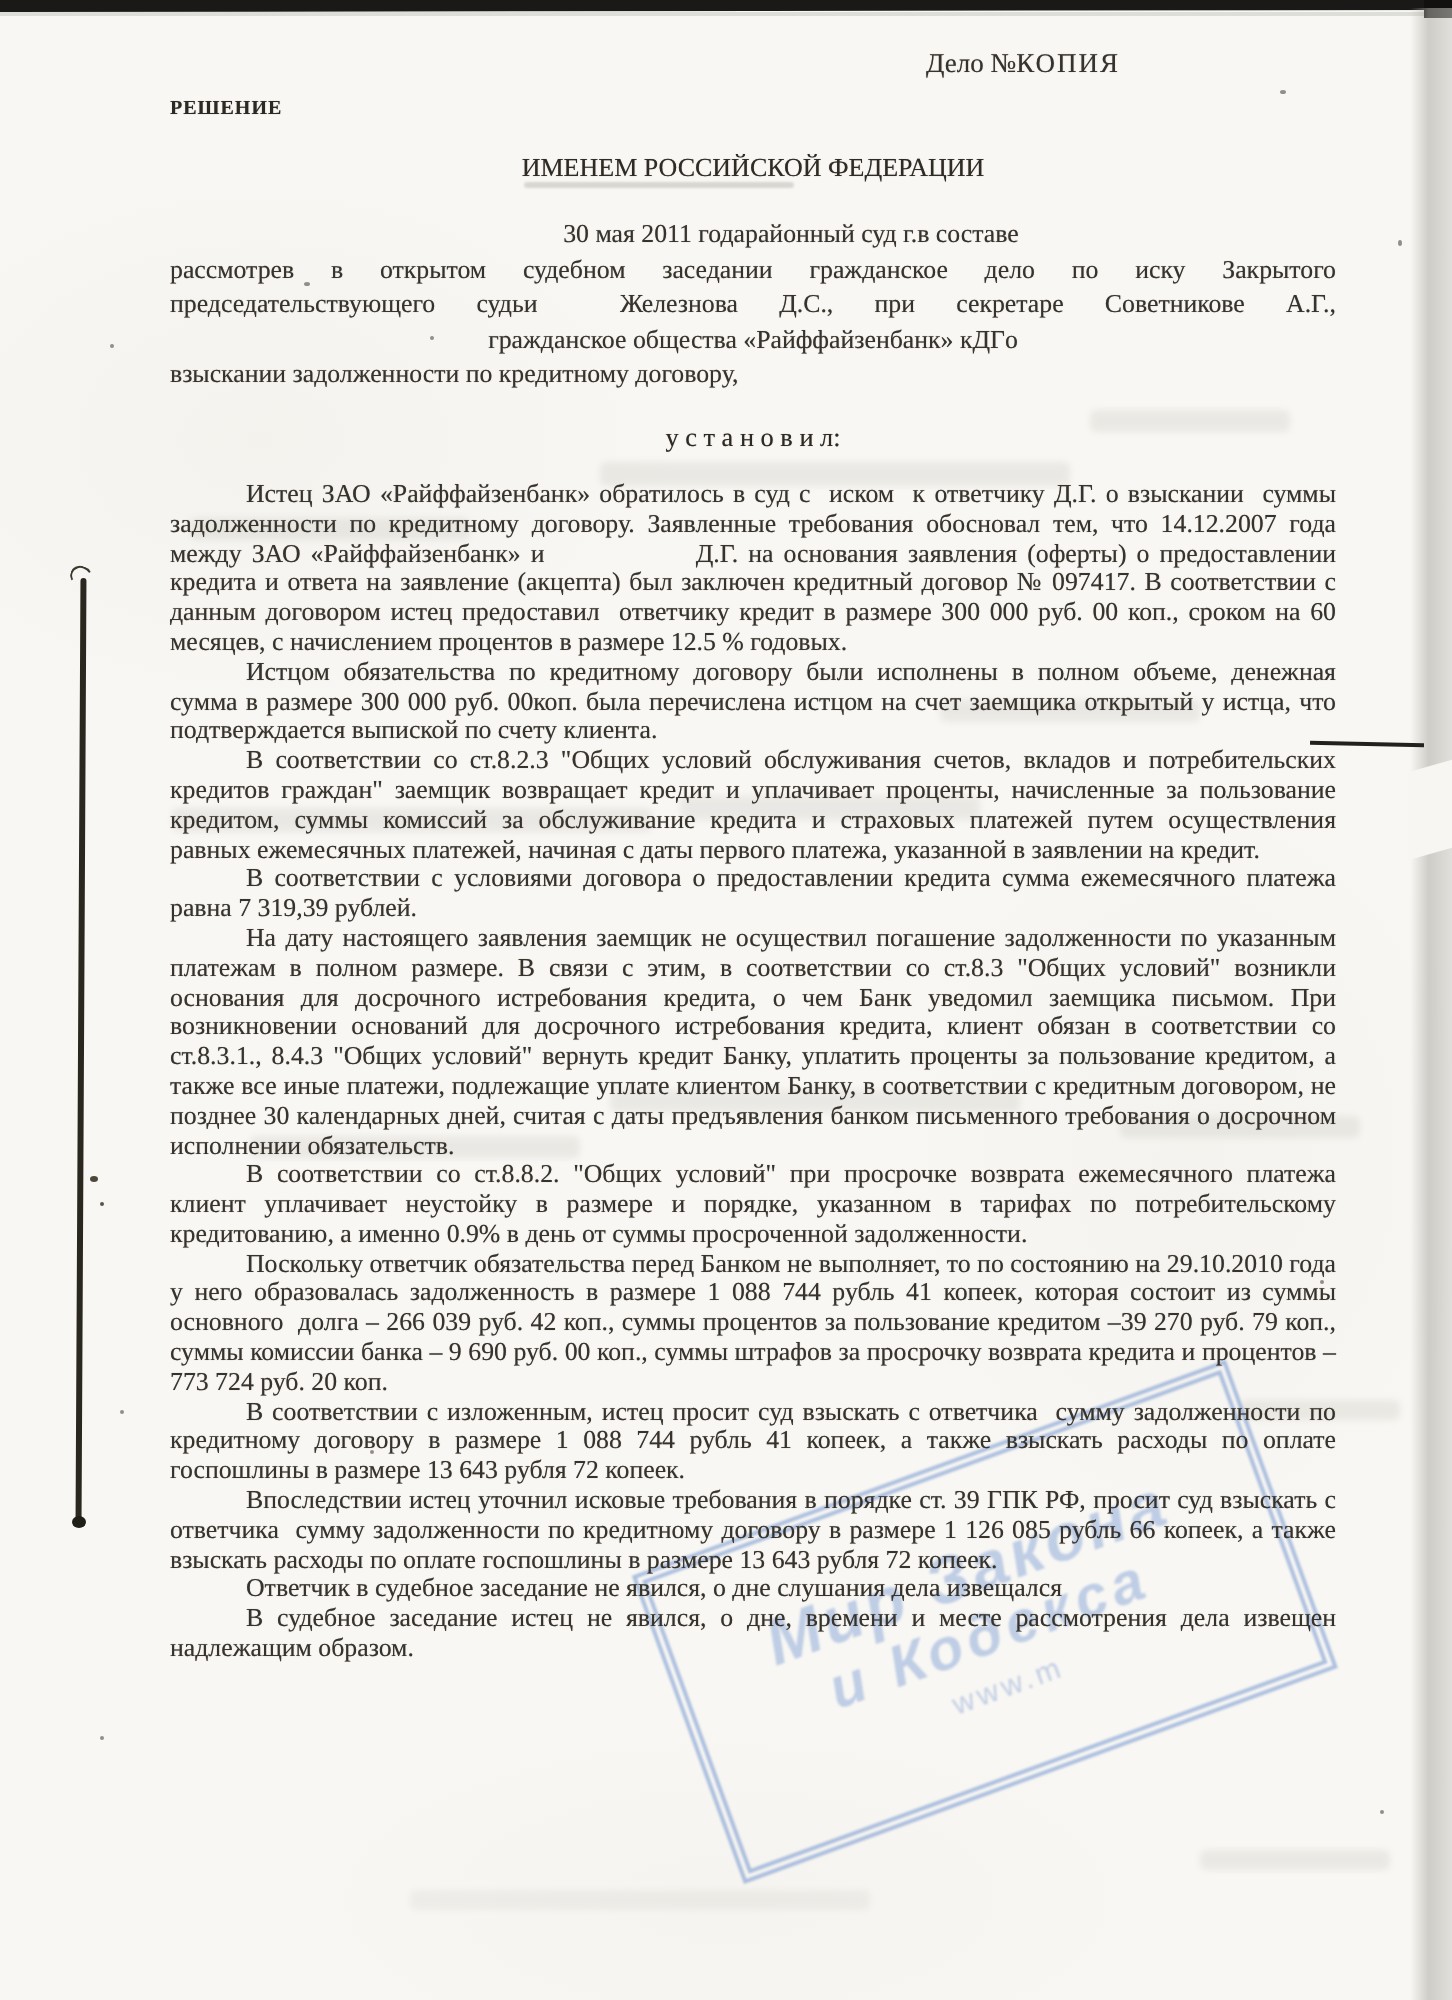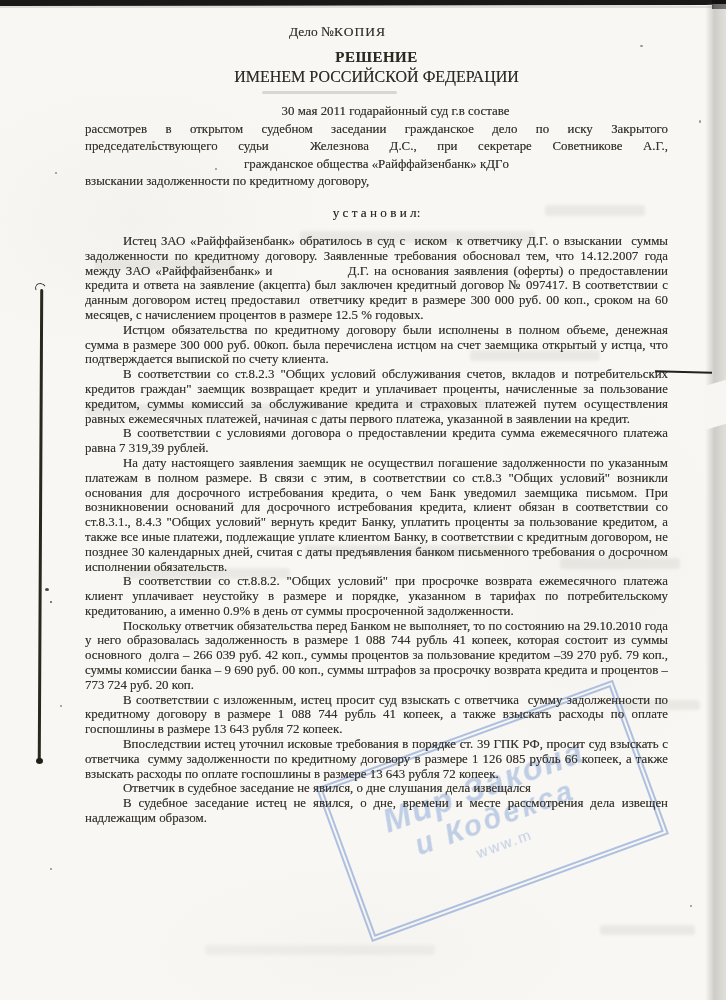--- a/index.html
+++ b/index.html
@@ -35,24 +35,24 @@
     border:6px double rgba(92,132,202,.48);
     display:flex;flex-direction:column;align-items:center;justify-content:center;
     color:rgba(90,130,205,.36);filter:blur(.5px);
     font-family:"Liberation Sans", sans-serif;pointer-events:none;
   }
   .wm-line1{font-size:33px;font-weight:bold;font-style:italic;letter-spacing:2px;line-height:1.05;}
   .wm-line2{font-size:29px;font-weight:bold;font-style:italic;letter-spacing:3px;line-height:1.05;}
   .wm-url{font-size:15px;letter-spacing:2px;margin-top:4px;color:rgba(116,148,208,.42);}
   
   .content{position:absolute;left:85px;top:24px;width:583px;text-shadow:0 0 .4px rgba(52,47,40,.55);}
-  .header-row{display:flex;justify-content:center;padding:0 108px 0 30px;font-size:13.5px;}
+  .header-row{display:flex;justify-content:flex-end;padding:0 108px 0 30px;font-size:13.5px;}
   .copy-label{letter-spacing:1px;}
-  .title{margin-top:9px;text-align:center;font-weight:bold;font-size:15px;letter-spacing:.5px;color:#2c2922;}
-  .subtitle{text-align:center;font-size:16px;margin-top:2px;color:#2f2b24;}
+  .title{margin-top:9px;font-weight:bold;font-size:10px;letter-spacing:.5px;color:#2c2922;}
+  .subtitle{text-align:center;font-size:13px;margin-top:16px;color:#2f2b24;}
   .intro{margin-top:17px;line-height:17.6px;font-size:12.9px;}
   .intro-line1,.intro-line4{display:flex;justify-content:center;}
   .intro-line1{padding-left:38px;}
   .just{text-align:justify;text-align-last:justify;}
   .ruling-heading{text-align:center;font-size:13.2px;margin:14px 0 13px;color:#2e2a23;}
   .bodytext p{margin:0;font-size:12.9px;line-height:14.8px;text-align:justify;text-indent:38px;}
 </style>
 </head>
 <body>
 

